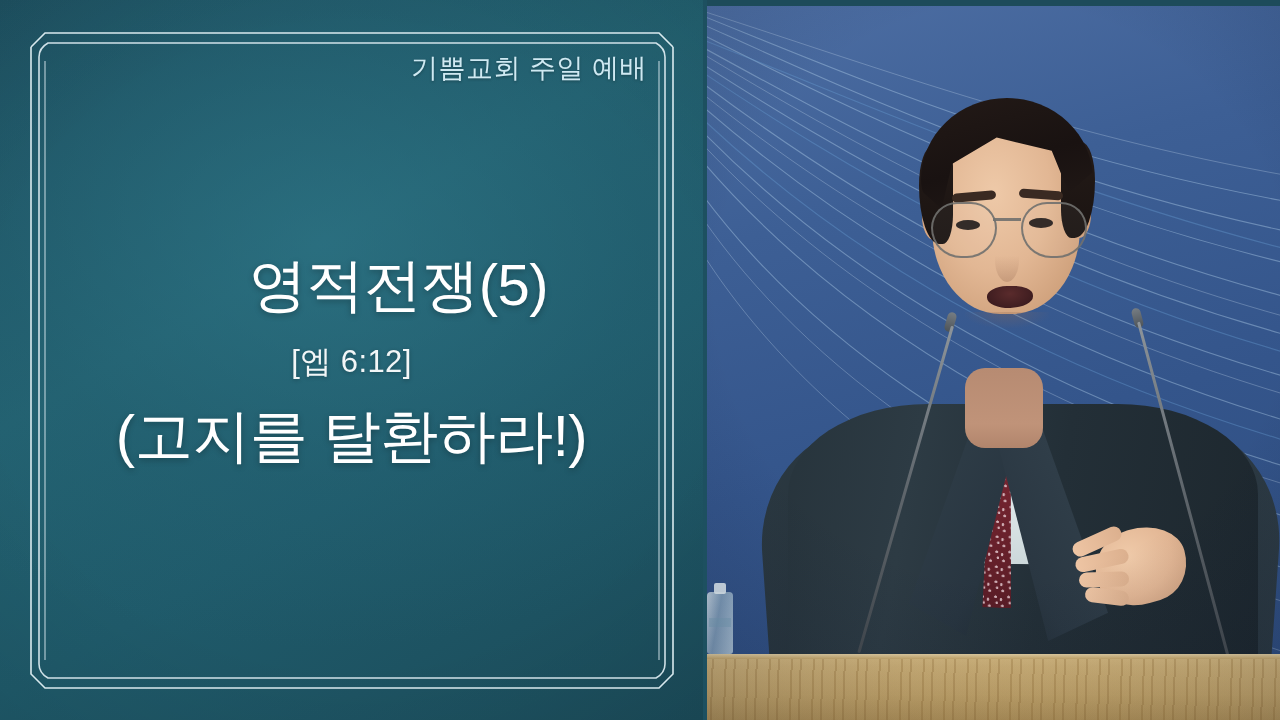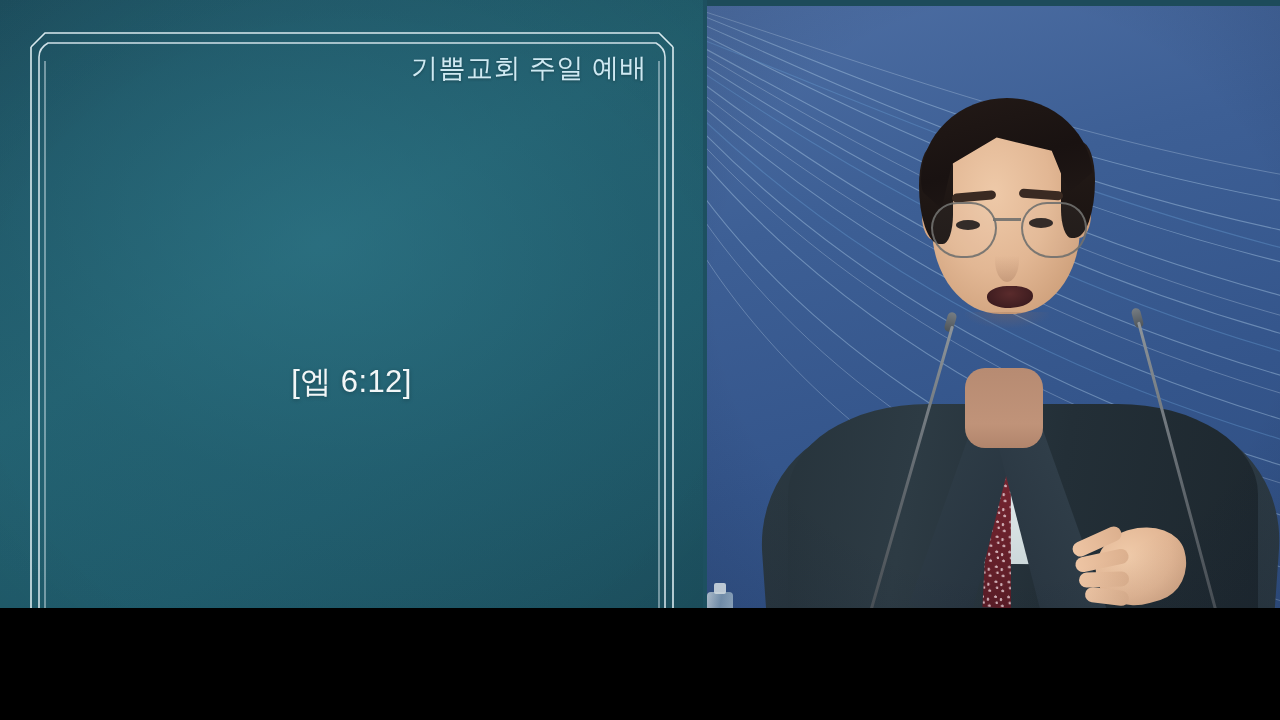--- a/index.html
+++ b/index.html
@@ -11,21 +11,21 @@
   body {
     width: 1280px;
     height: 720px;
     overflow: hidden;
     font-family: "Liberation Sans", "DejaVu Sans", sans-serif;
   }
 
   #stage {
     position: relative;
     width: 1280px;
-    height: 608px;
+    height: 720px;
     overflow: hidden;
     background: #7dd3fc;
   }
 
   
   #title-panel {
     position: absolute;
     left: 0; top: 0;
     width: 703px;
     height: 720px;
@@ -75,21 +75,20 @@
   #sermon-title .l2 { display:block; }
 
   #scripture {
     left: 0; right: 0;
     top: 341px;
     text-align: center;
     color: #f2f6f7;
     font-size: 31px;
     letter-spacing: 0.4px;
     text-shadow: 0 1px 4px rgba(0,0,0,0.28);
-    margin-top: 20px;
   }
 
   #speaker {
     left: 0; right: 0;
     top: 520px;
     text-align: center;
     color: #dde8c4;
     font-size: 37px;
     letter-spacing: 1px;
     text-shadow: 0 1px 4px rgba(0,0,0,0.30);
@@ -364,20 +363,24 @@
           <path d="M 8 24 Q 8 15 17 10 L 625 10 Q 634 15 634 24 L 634 631 Q 634 640 625 645 L 17 645 Q 8 640 8 631 Z" stroke-opacity="0.9"></path>
 
           <path d="M 14 28 L 14 627" stroke-opacity="0.55"></path>
           <path d="M 628 28 L 628 627" stroke-opacity="0.55"></path>
         </g>
       </svg>
     </div>
 
     <div class="txt" id="service-name">기쁨교회 주일 예배</div>
 
+    <h1 class="txt" id="sermon-title" style="margin:0;font-weight:400;">
+      <span>영적전쟁(5)</span>
+      <span class="l2">(고지를 탈환하라!)</span>
+    </h1>
 
     <div class="txt" id="scripture">[엡 6:12]</div>
 
   </section>
 
   <section id="video-panel">
     <div id="video-inner">
 
       <div id="streaks">
         <svg viewBox="0 0 577 714" preserveAspectRatio="none" aria-hidden="true">

